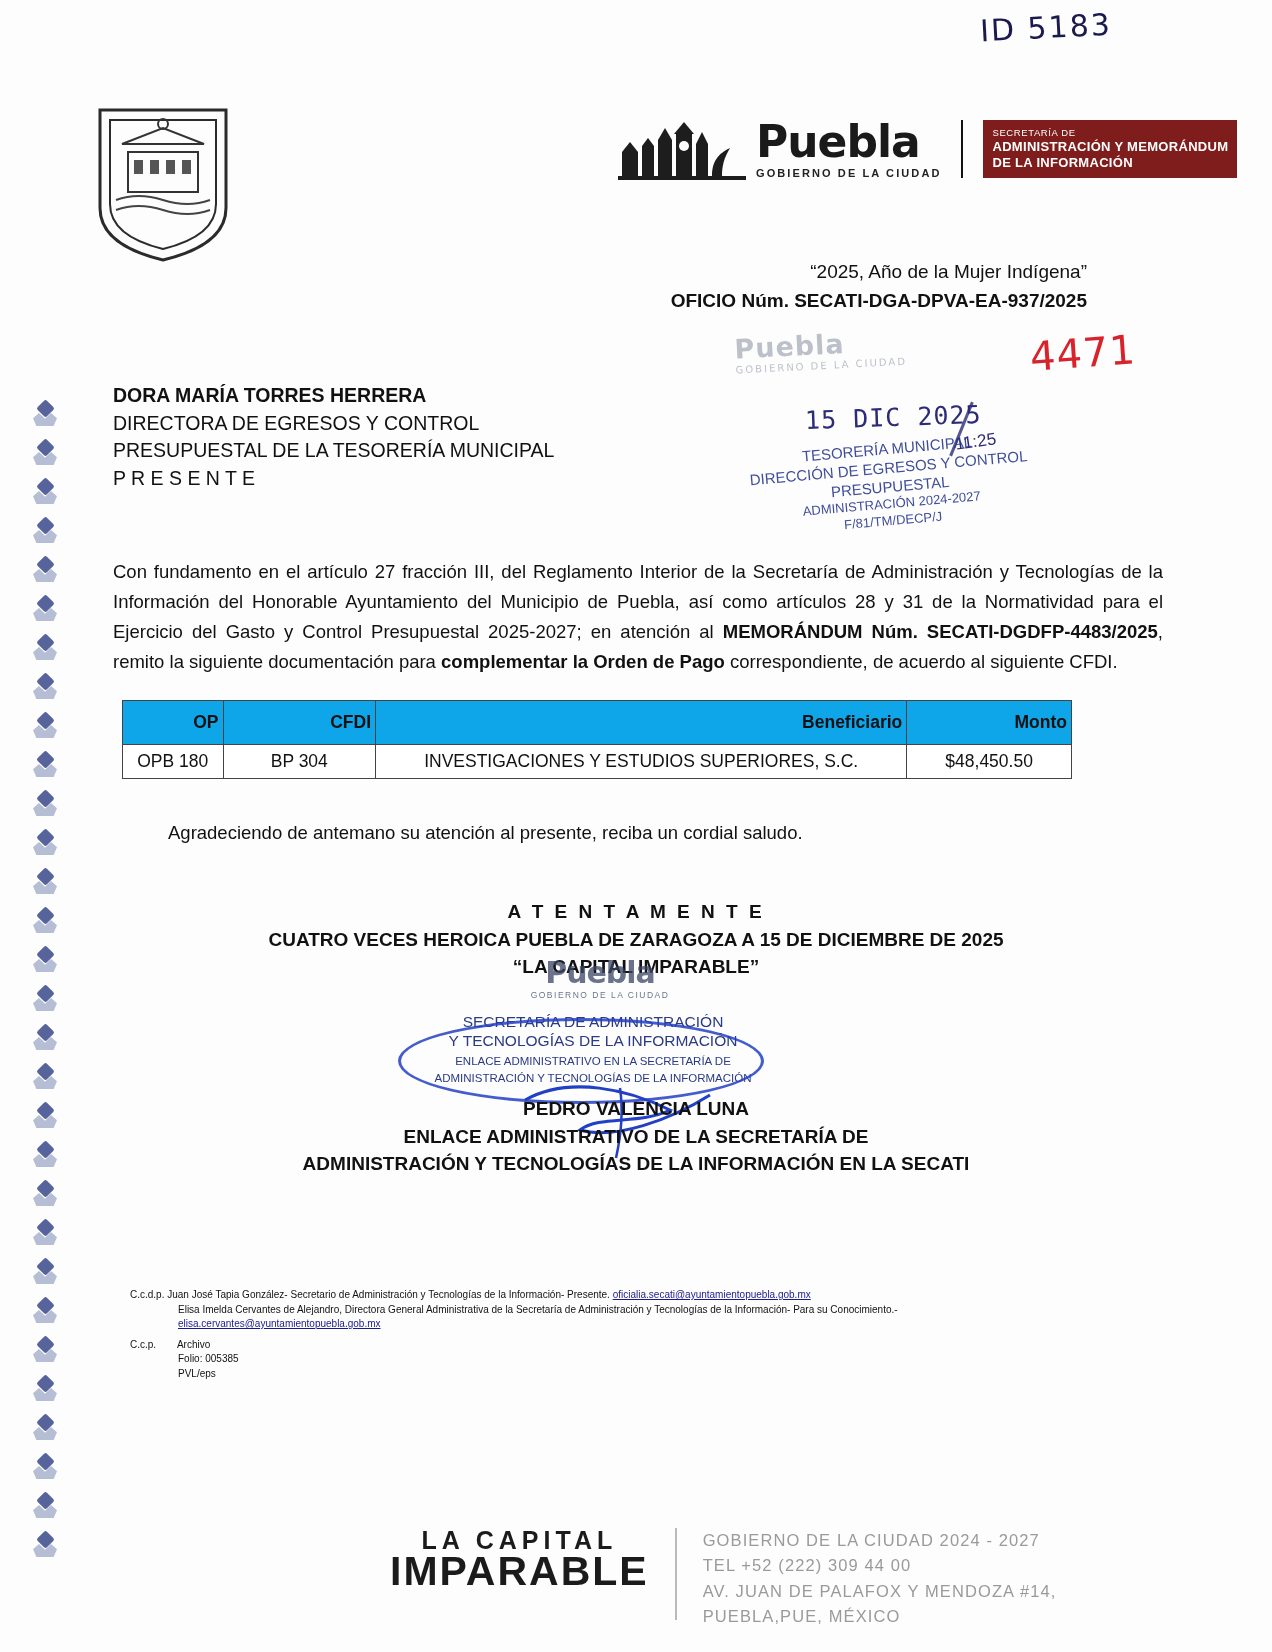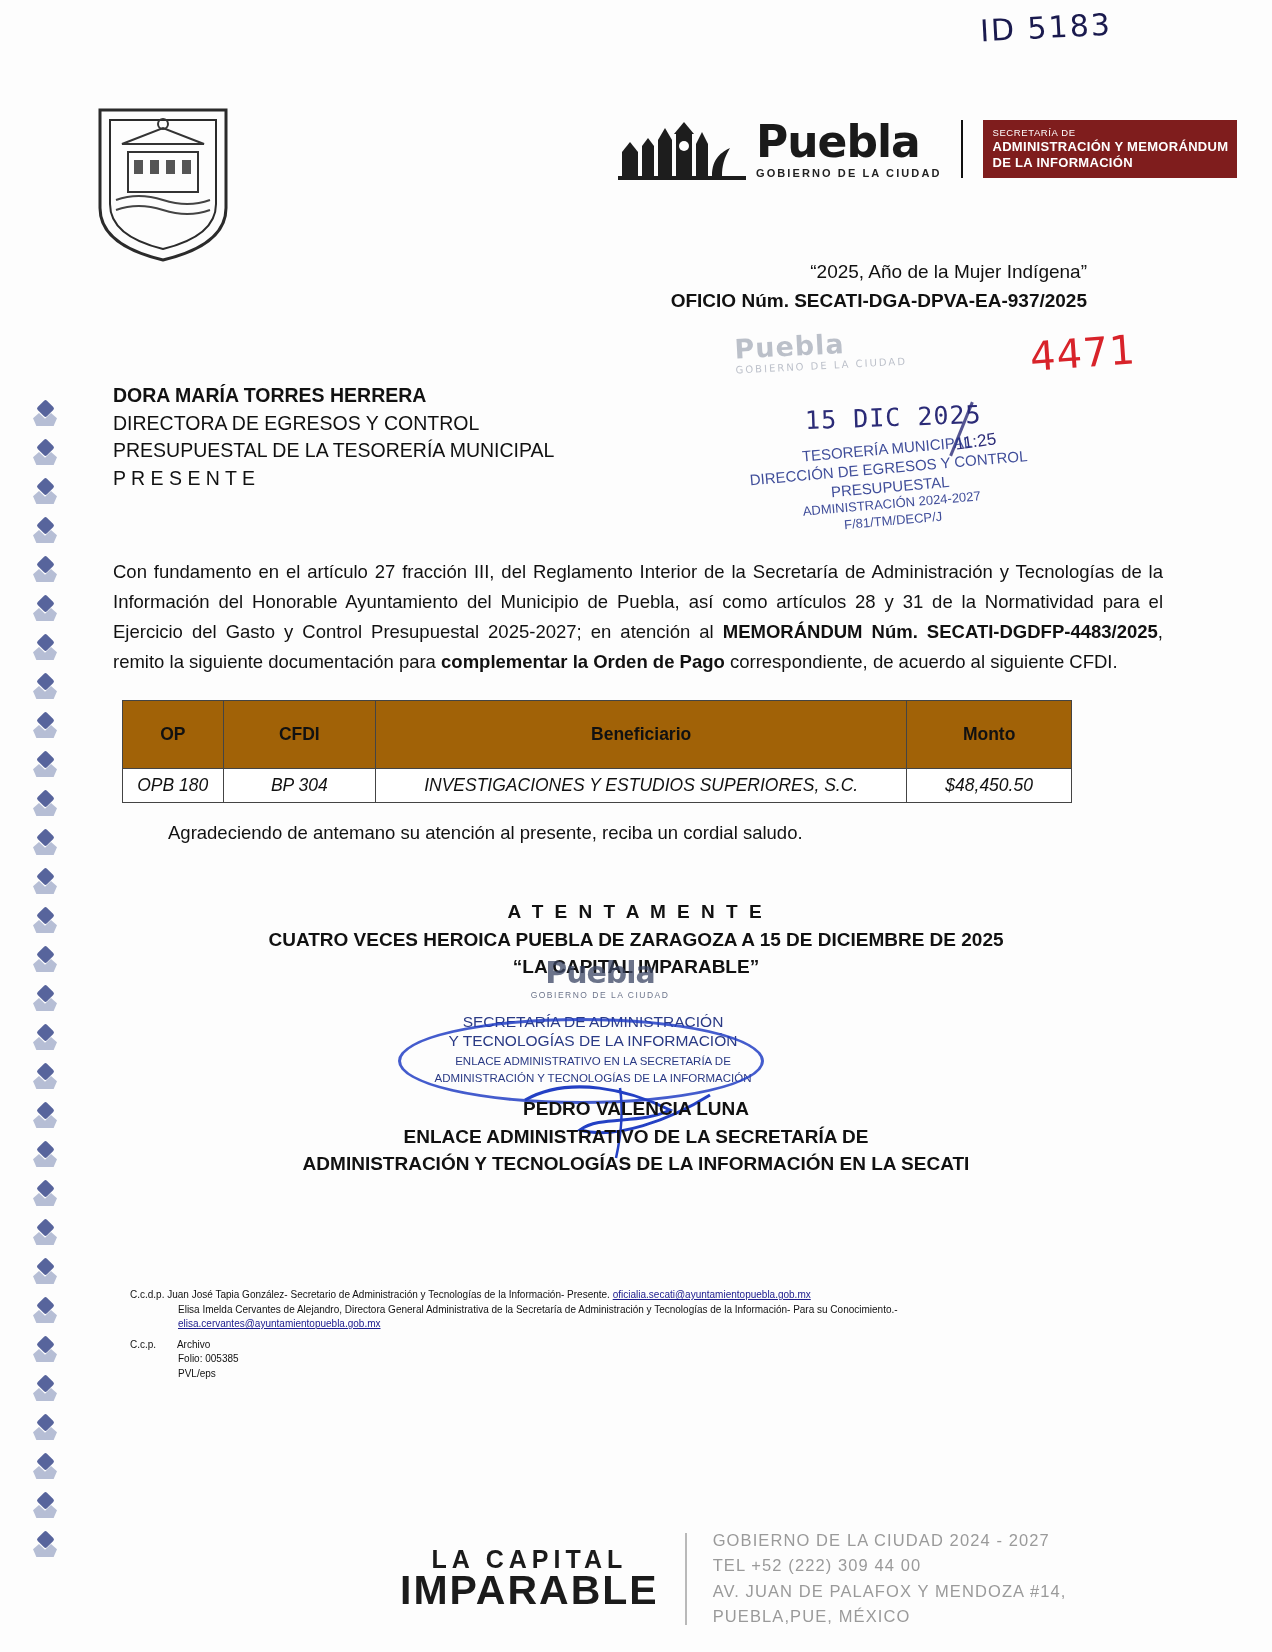--- a/index.html
+++ b/index.html
@@ -234,32 +234,31 @@
   
   .tbl {
     position: absolute;
     top: 700px;
     left: 122px;
     width: 950px;
     border-collapse: collapse;
     font-size: 17.5px;
   }
   .tbl th {
-    background: #a16207;
+    background: #0ea5e9;
     border: 1px solid #444;
-    padding: 23px 4px;
-    font-weight: bold;
-    text-align: center;
+    padding: 11px 4px;
+    font-weight: bold;
+    text-align: right;
   }
   .tbl td {
     border: 1px solid #444;
     padding: 6px 4px;
     text-align: center;
     background: #fff;
-    font-style: italic;
   }
   .col-op { width: 95px; }
   .col-cfdi { width: 150px; }
   .col-ben { width: 545px; }
   .col-monto { width: 160px; }
 
   .thanks {
     position: absolute;
     top: 822px;
     left: 168px;
@@ -350,23 +349,22 @@
     color: #111;
   }
   .ccp a { color: #1a1a8c; text-decoration: underline; }
   .ccp .indent { margin-left: 48px; }
   .ccp .blk2 { margin-top: 6px; }
 
   
   .brand {
     position: absolute;
     bottom: 22px;
-    left: 400px;
+    left: 390px;
     display: flex;
-    align-items: center;
     gap: 26px;
   }
   .brand-left {
     text-align: center;
     color: #1b1b1b;
     line-height: .96;
   }
   .brand-left .l1 {
     font-size: 25px;
     letter-spacing: 5px;

